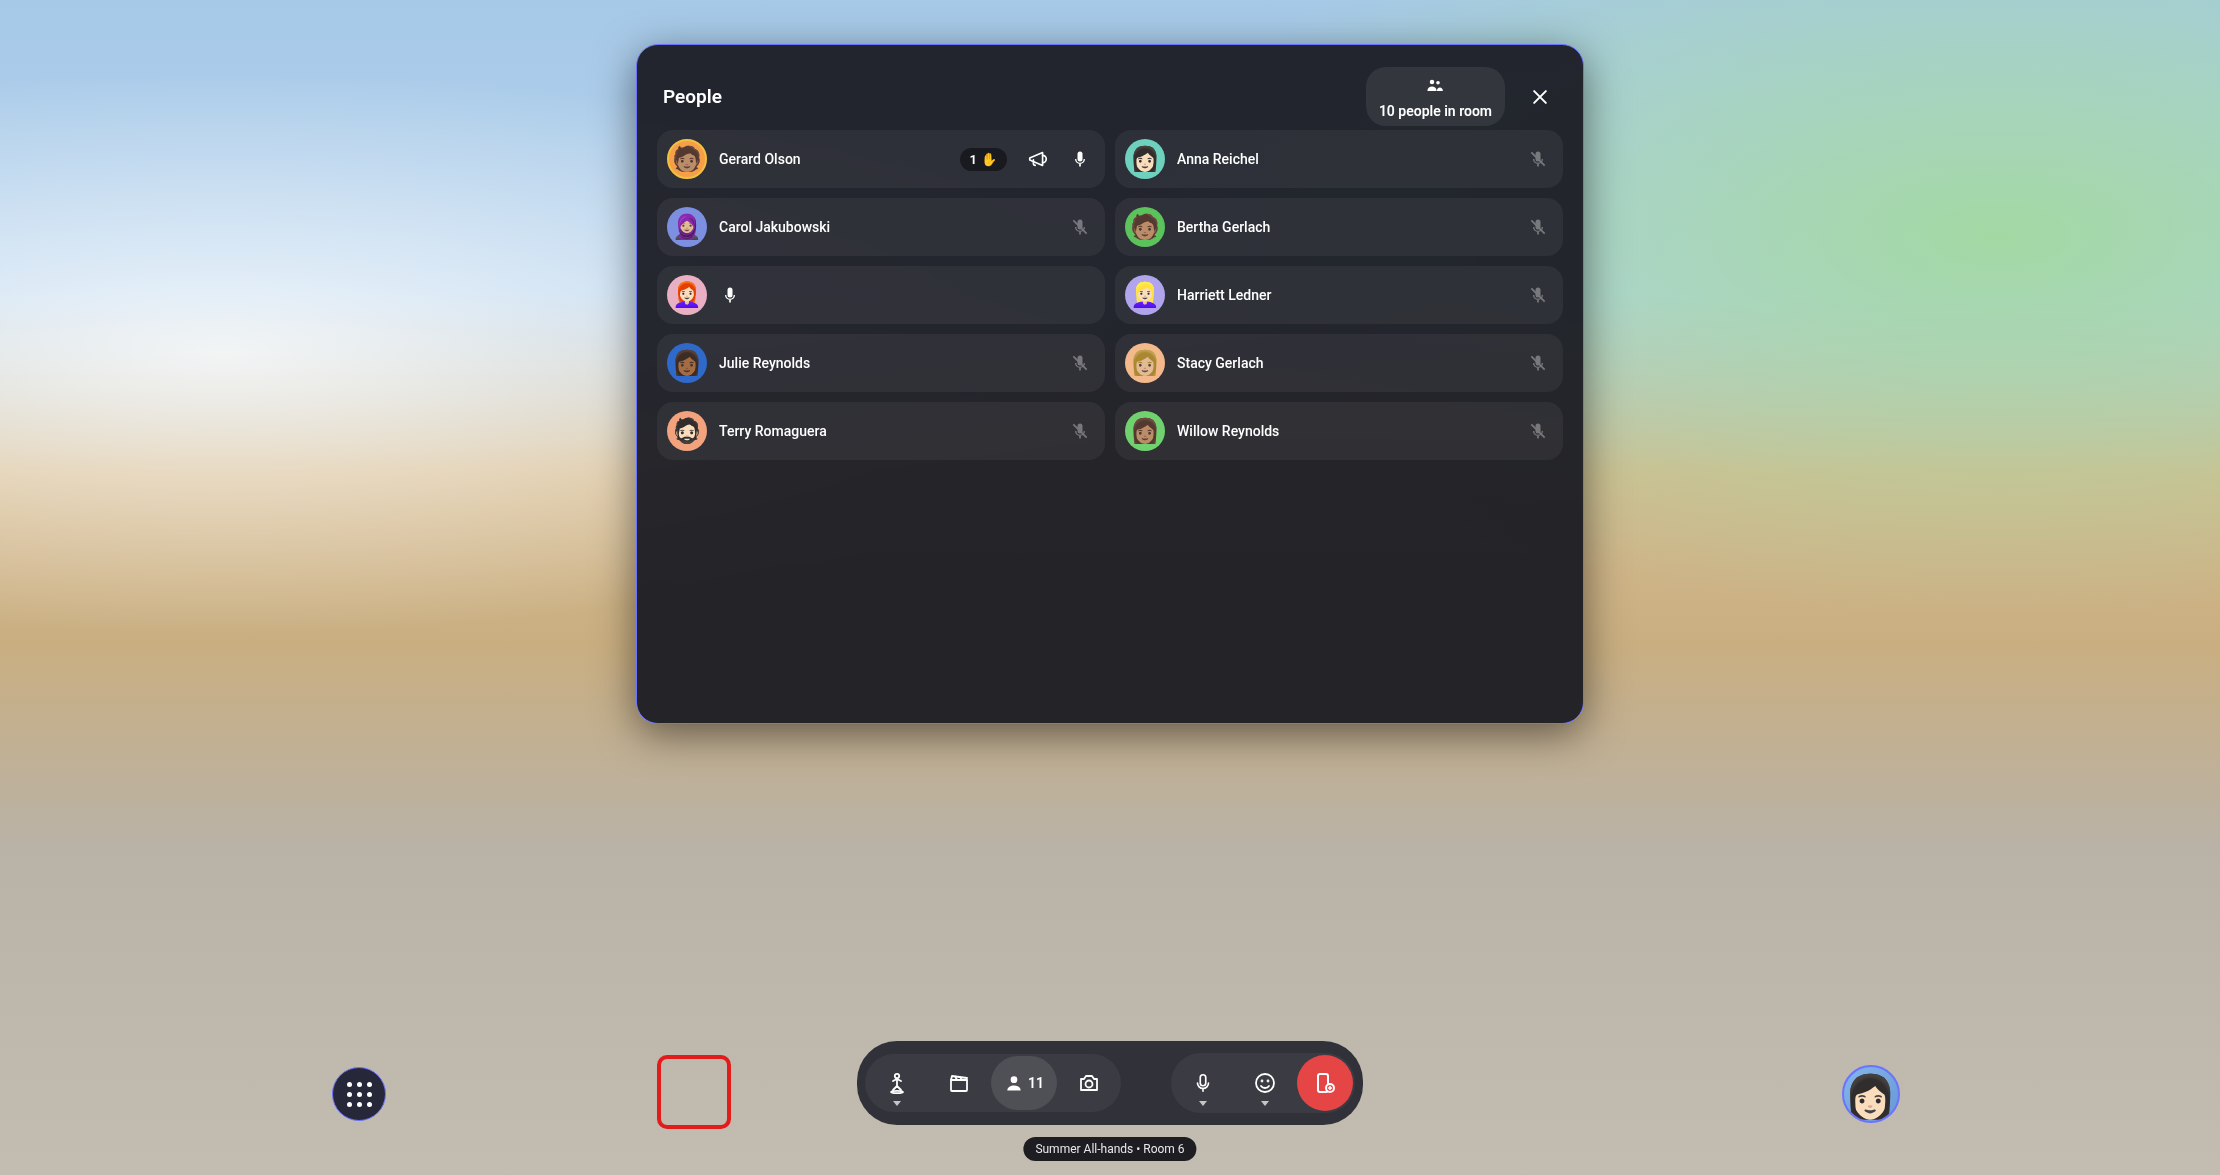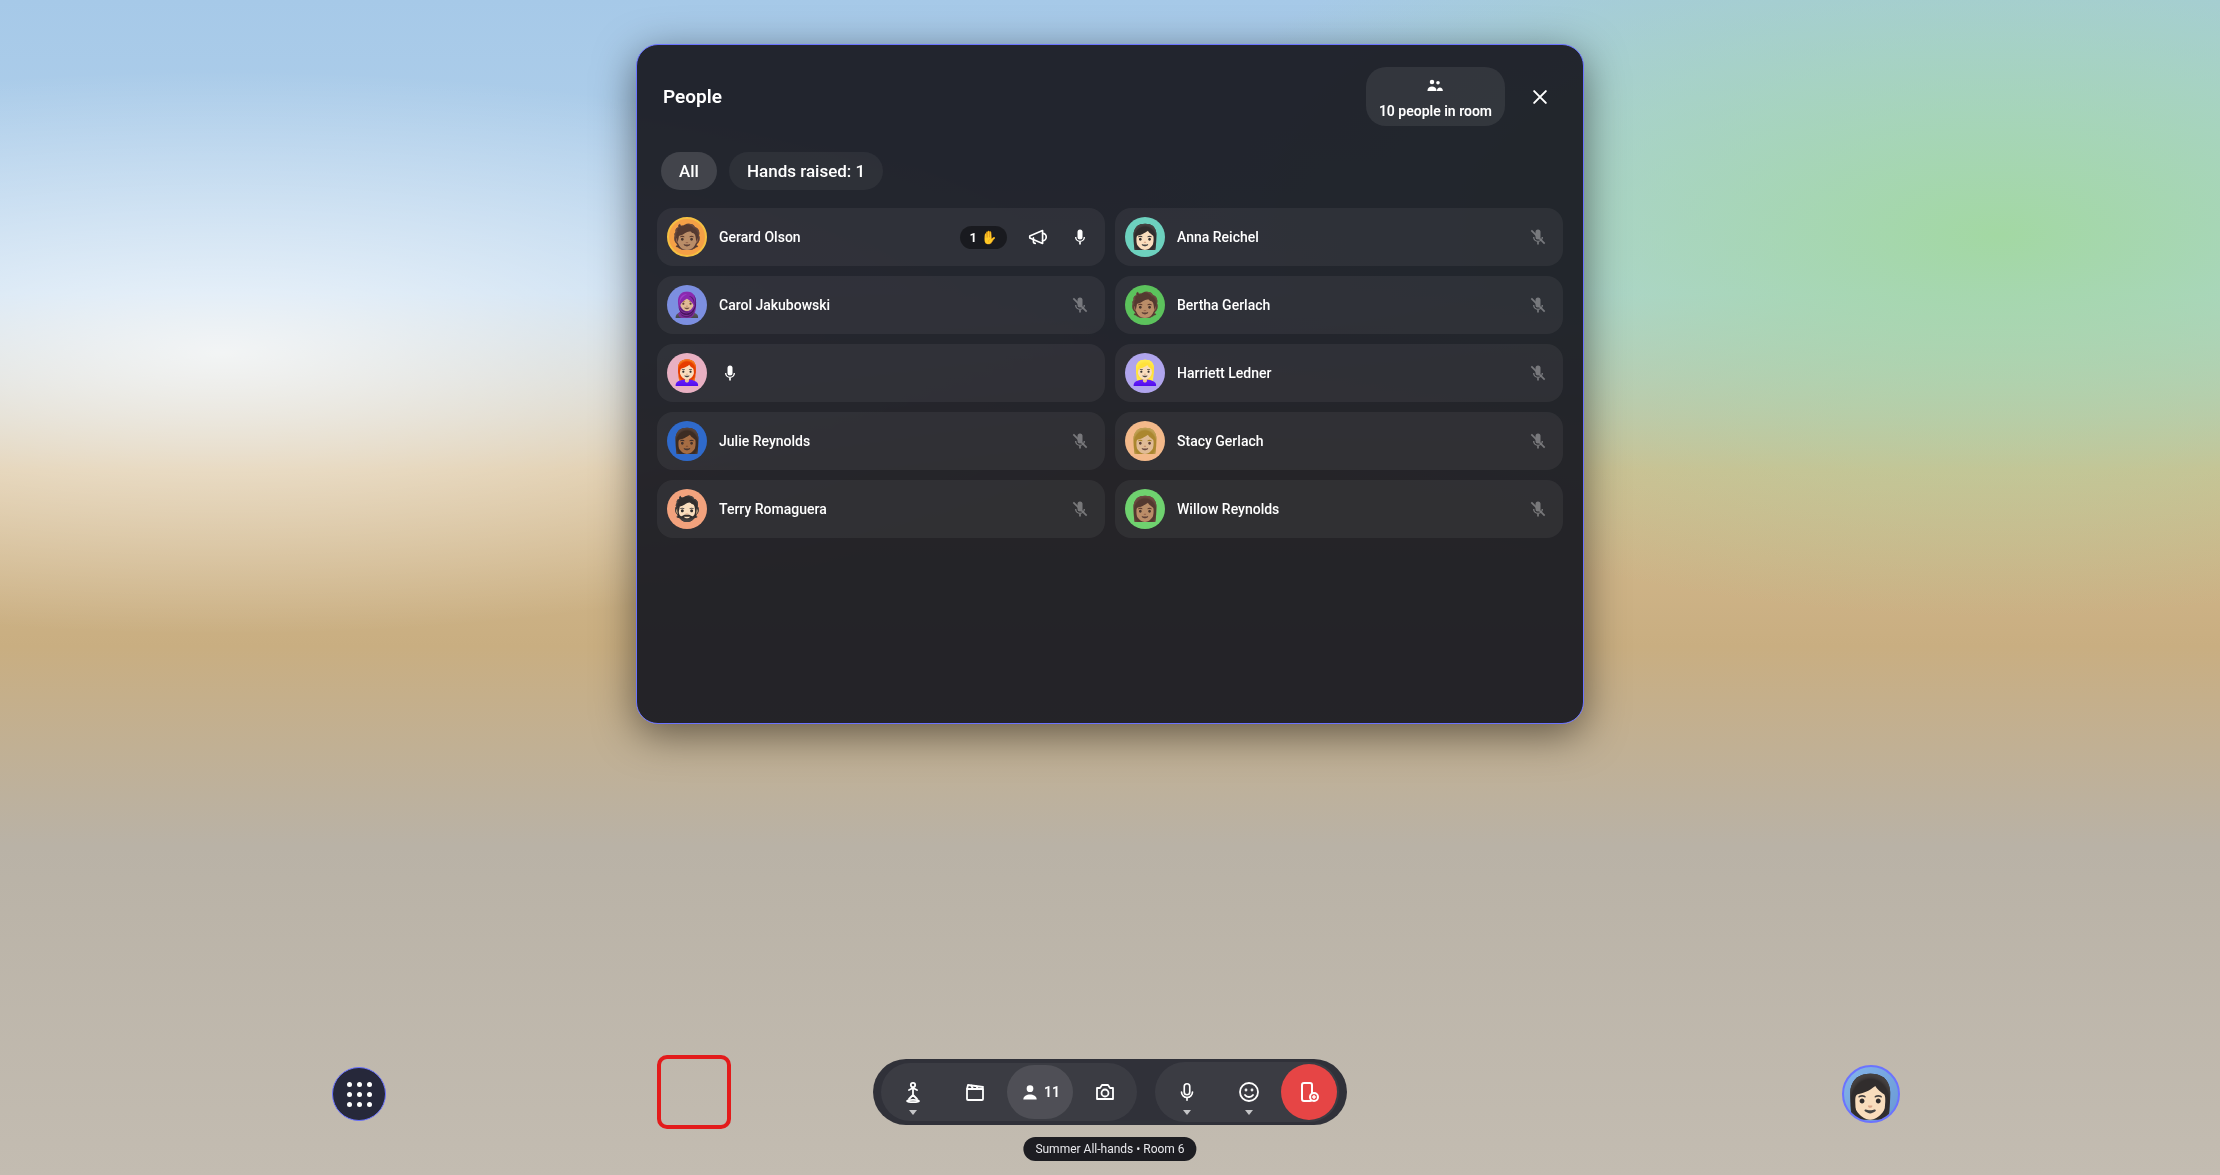--- a/index.html
+++ b/index.html
@@ -113,25 +113,25 @@
   .apps-grid {
     display:grid; grid-template-columns:repeat(3,5px); grid-template-rows:repeat(3,5px); gap:5px;
   }
   .apps-grid span { width:5px; height:5px; border-radius:50%; background:#fff; }
 
   .toolbar {
     position:absolute;
     left: 50%; bottom: 50px;
     transform: translateX(-50%);
     display:flex; align-items:center;
-    height: 66px;
+    height: 84px;
     background: rgba(40,41,51,0.95);
     border-radius: 40px;
     padding: 6px 8px;
-    gap: 4px;
+    gap: 20px;
   }
   .tb-btn {
     width: 60px; height: 54px;
     display:flex; align-items:center; justify-content:center;
     position: relative;
     cursor:pointer;
     border-radius: 28px;
   }
   .tb-btn.pill { width: 66px; }
   .tb-btn.leave { background: #e64545; width:56px; height:56px; border-radius:50%; }
@@ -193,24 +193,20 @@
       <div class="close-btn">
         <span>
           <svg width="20" height="20" viewBox="0 0 24 24" stroke="#fff" stroke-width="2.4" fill="none" stroke-linecap="round">
               <path d="M5 5l14 14M19 5L5 19"></path>
             </svg>
         </span>
       </div>
     </div>
   </div>
 
-  <div class="chips">
-    <div class="chip active">All</div>
-    <div class="chip">Hands raised: 1</div>
-  </div>
 
   <div class="people-grid">
 
     <div class="person-row">
       <div class="avatar" style="background:#f5a046;border-color:#f5c042">🧑🏽</div>
       <div class="person-name-block">
         <span class="person-name">Gerard Olson</span>
       </div>
       <div class="row-icons">
         <span class="hand-pill">

